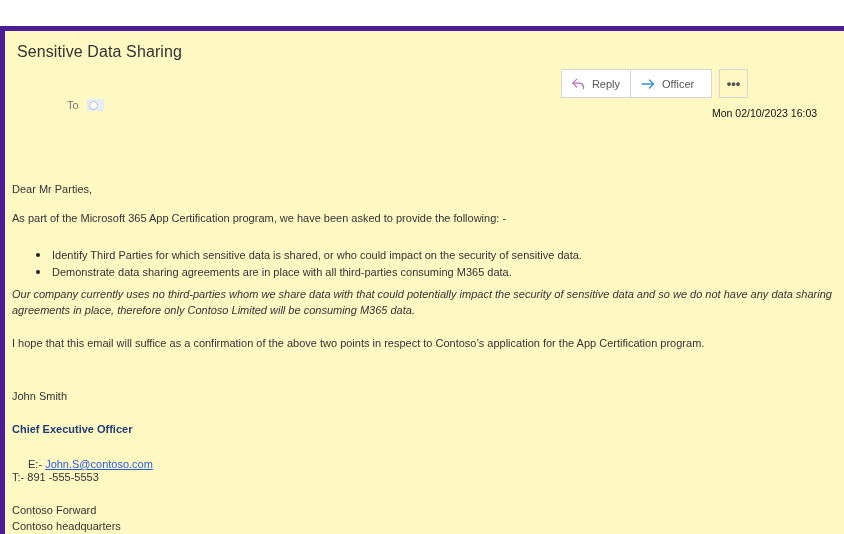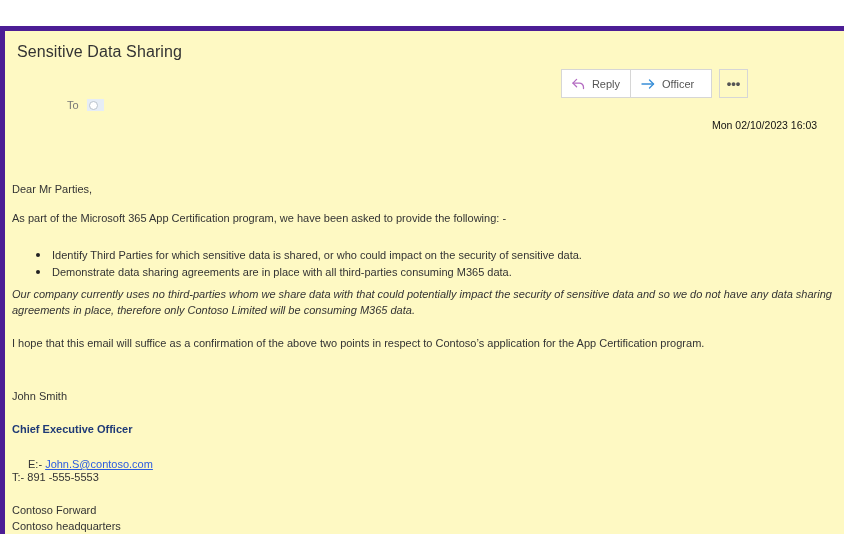--- a/index.html
+++ b/index.html
@@ -41,21 +41,21 @@
     .btn svg { margin-right: 7px; }
     .btn-reply { width: 48px; }
     .btn-replyall { width: 63px; }
     .btn-forward { width: 60px; }
     .more-btn {
       margin-left: 7px; width: 27px; height: 27px; border: 1px solid #d6d6d6; display: flex;
       align-items: center; justify-content: center; font-size: 13px; color: #555; letter-spacing: 0px;
       font-weight: bold; cursor: pointer; box-sizing: content-box;
     }
     .timestamp {
-      position: absolute; left: 707px; top: 88px; font-size: 10.5px; color: #111;
+      position: absolute; left: 707px; top: 76px; font-size: 10.5px; color: #111;
     }
     .body {
       position: absolute; left: 7px; top: 150px; width: 830px; font-size: 11px; color: #333; line-height: 16px;
     }
     .body p { margin: 0; }
     .p-greeting { position: absolute; top: 0; }
     .p-intro { position: absolute; top: 29px; }
     .bullets { position: absolute; top: 66px; left: 0; margin: 0; padding: 0; list-style: none; }
     .bullets li { position: relative; padding-left: 40px; height: 17px; }
     .bullets li::before {

